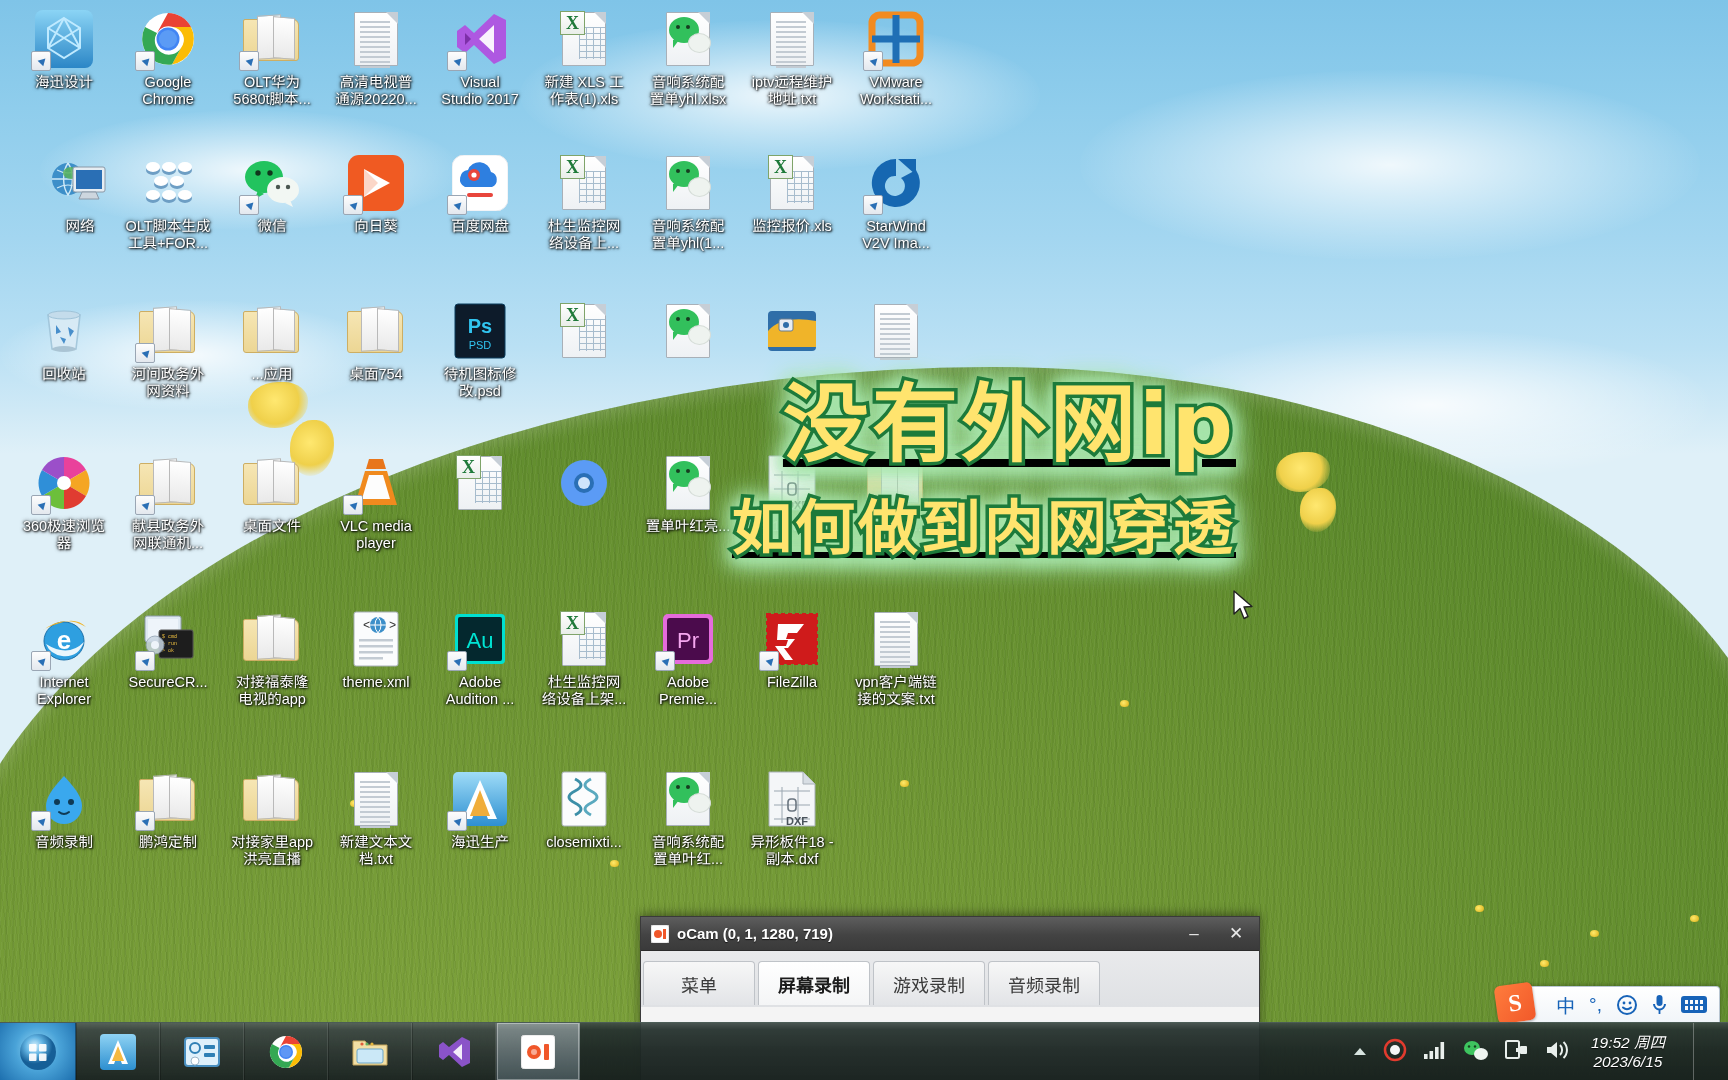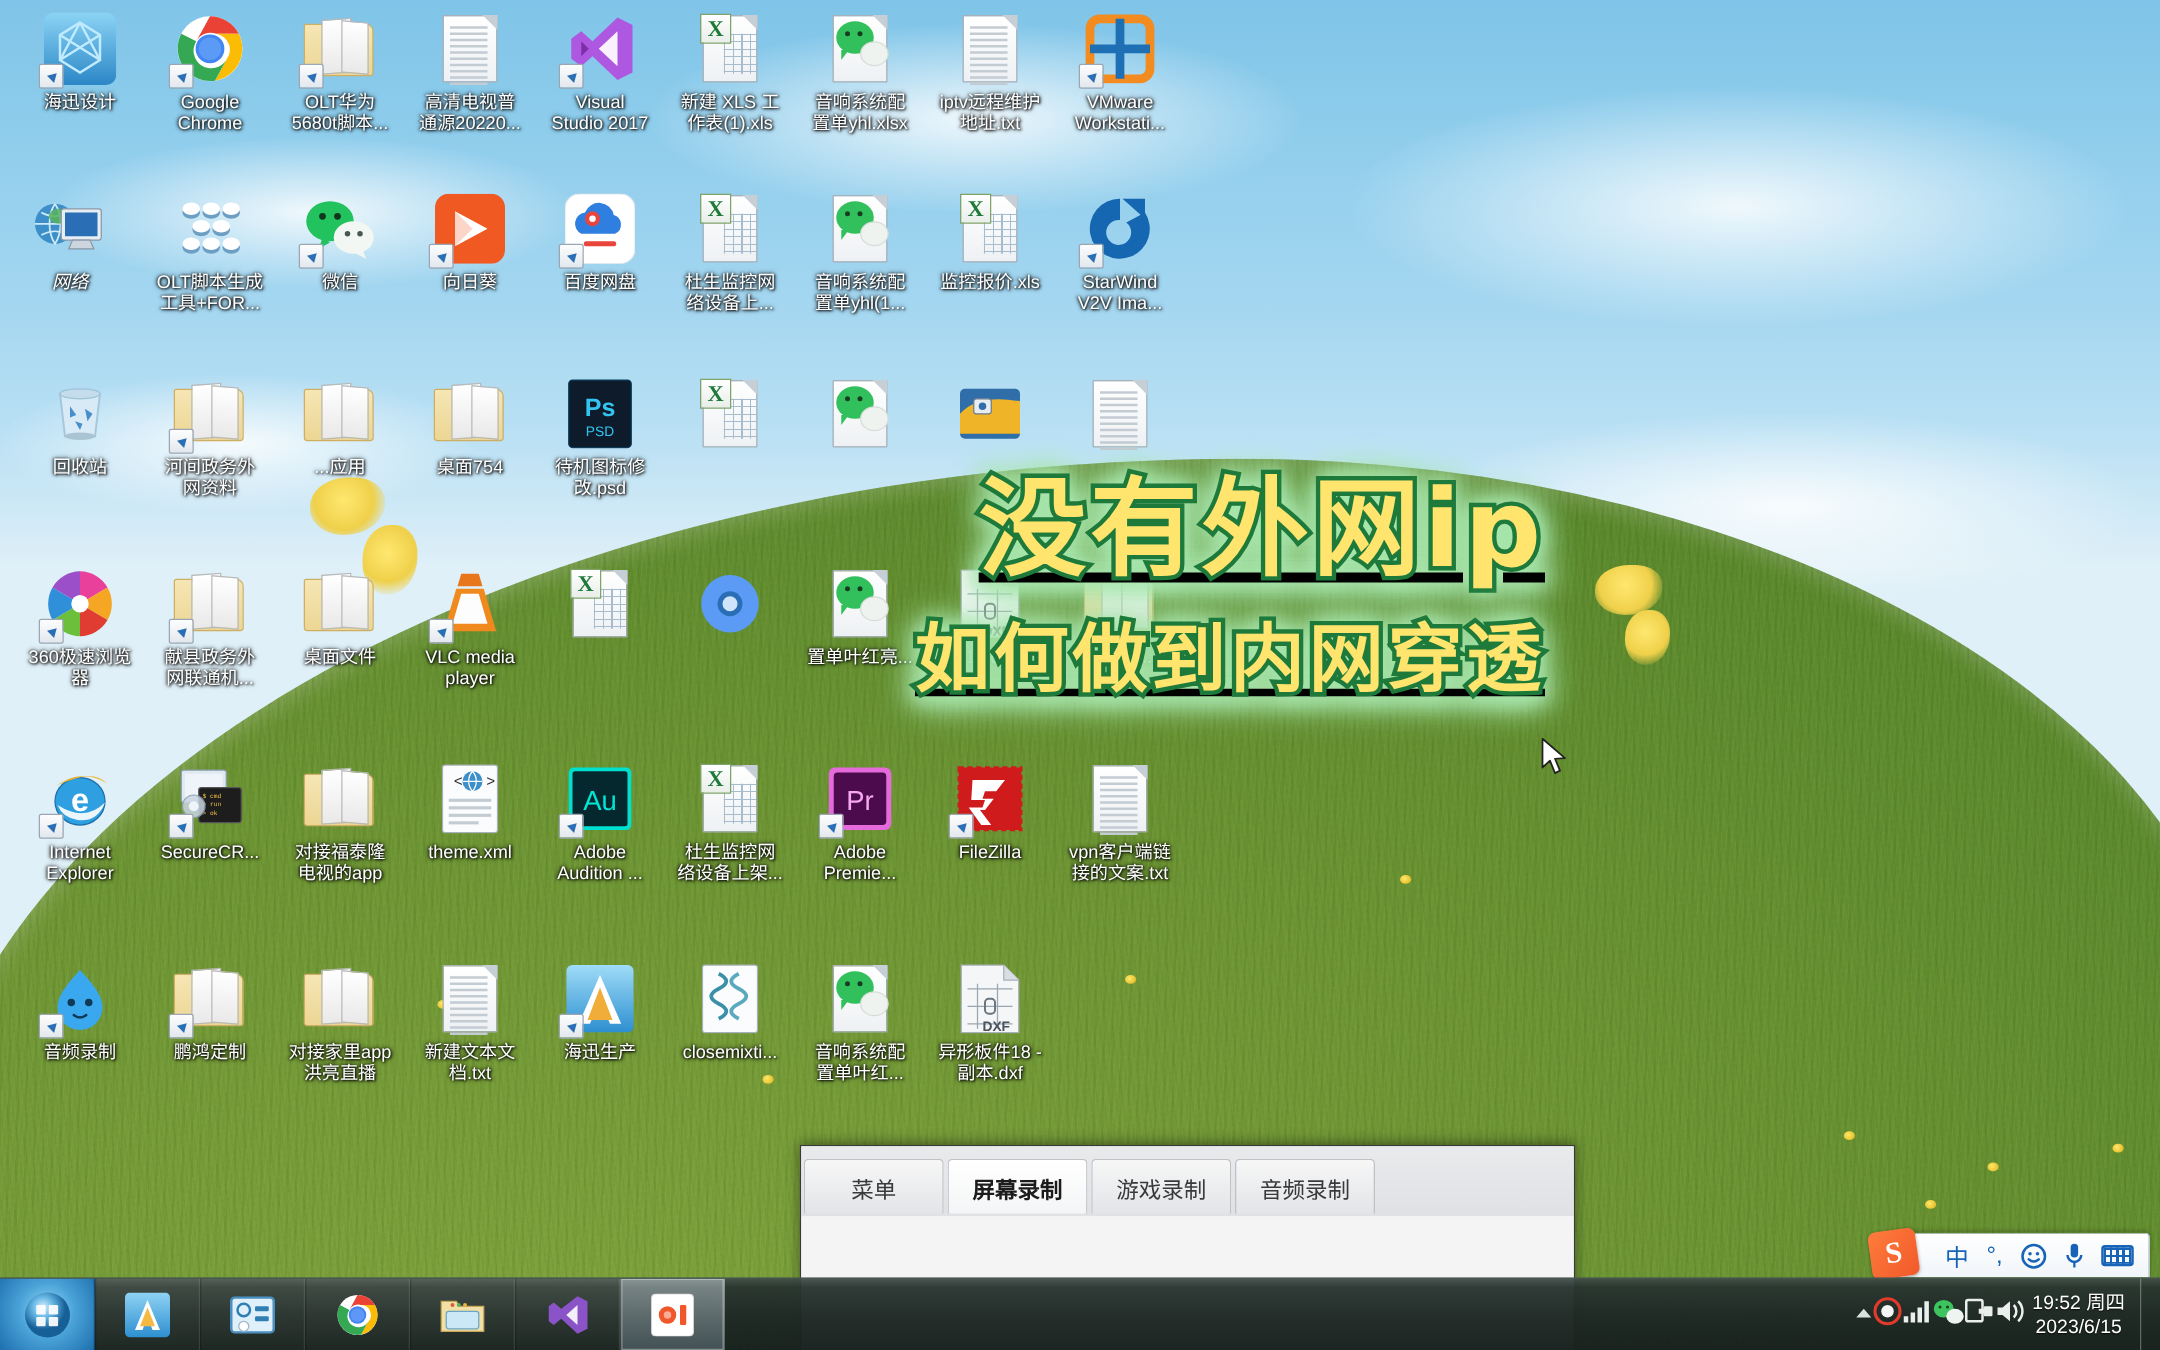--- a/index.html
+++ b/index.html
@@ -261,22 +261,23 @@
     border-right: 1px solid rgba(255,255,255,.10);
     border-left: 1px solid rgba(0,0,0,.22);
     background: linear-gradient(to bottom, rgba(255,255,255,.10), rgba(255,255,255,.02));
     cursor:default;
   }
   .tbtn.active {
     background: linear-gradient(to bottom, rgba(235,245,255,.42), rgba(180,210,235,.26));
     box-shadow: inset 0 0 0 1px rgba(255,255,255,.35);
   }
   #tray {
-    margin-left:auto; display:flex; align-items:center; 
-    padding: 0 0 0 18px;
+    margin-left:auto; display:flex; align-items:center; gap:16px;
+    padding: 0 19px 0 18px;
+    font-style: italic;
   }
   #clock {
     color:#fff; font-size:15.5px; line-height:19px; text-align:center;
     padding: 0 12px 0 6px; cursor:default;
     font-family:"Liberation Sans","DejaVu Sans",sans-serif;
     text-shadow:0 1px 1px rgba(0,0,0,.8);
   }
   #showdesktop { width:16px; align-self:stretch; border-left:1px solid rgba(255,255,255,.3); }
 
   
@@ -457,21 +458,21 @@
         <div class="glyph">
           <svg width="56" height="56" viewBox="0 0 56 56">
             <rect x="4" y="4" width="48" height="48" rx="8" fill="none" stroke="#f28b20" stroke-width="7"></rect>
             <path d="M4 28 h24 v24" fill="none" stroke="#1f6fb5" stroke-width="7"></path>
             <path d="M52 28 h-24 v-24" fill="none" stroke="#1f6fb5" stroke-width="7"></path>
           </svg>
           <span class="shortcut-arrow"></span>
         </div>
         <div class="label">VMware<br>Workstati...</div>
       </div>
-      <div class="icon" style="left: 4px; top: 152px; font-style: italic;">
+      <div class="icon" style="left: 28px; top: 152px;">
         <div class="glyph">
           <svg width="58" height="52" viewBox="0 0 58 52">
             <circle cx="17" cy="22" r="16" fill="#3d8fc9"></circle>
             <path d="M1 22 h32 M17 6 a14 22 0 0 0 0 32 a14 22 0 0 0 0 -32" fill="none" stroke="#cfeaf7" stroke-width="1.4"></path>
             <path d="M6 13 q11 6 22 0 M6 31 q11 -6 22 0" fill="none" stroke="#cfeaf7" stroke-width="1.2"></path>
             <ellipse cx="20" cy="16" rx="8" ry="6" fill="#58b35c" opacity=".85"></ellipse>
             <rect x="22" y="10" width="32" height="25" rx="2" fill="#e6edf3" stroke="#8a98a6"></rect>
             <rect x="25" y="13" width="26" height="19" fill="#2a6fb5"></rect>
             <path d="M31 35 h14 l3 7 h-20 Z" fill="#cdd6de" stroke="#8a98a6"></path>
           </svg>
@@ -1052,20 +1053,30 @@
   <div id="caption">
     <div class="l1">没有外网ip</div>
     <div class="l2">如何做到内网穿透</div>
   </div>
 
   <svg id="cursor" width="22" height="32" viewBox="0 0 22 32">
     <path d="M2 1 L2 24 L8 18.5 L12 28.5 L16 26.5 L12 17 L20 16.5 Z" fill="#fff" stroke="#222" stroke-width="1.4" stroke-linejoin="round"></path>
   </svg>
 
   <div id="ocam">
+    <div class="titlebar">
+      <svg width="18" height="18" viewBox="0 0 18 18">
+        <rect x="0" y="0" width="18" height="18" rx="2" fill="#fff" stroke="#d4d4d4"></rect>
+        <circle cx="7" cy="9" r="4" fill="#f0572a"></circle>
+        <rect x="12" y="4" width="3" height="10" fill="#f0572a"></rect>
+      </svg>
+      <span class="t">oCam (0, 1, 1280, 719)</span>
+      <span class="winbtn">–</span>
+      <span class="winbtn">✕</span>
+    </div>
     <div class="tabs">
       <div class="tab">菜单</div>
       <div class="tab active">屏幕录制</div>
       <div class="tab">游戏录制</div>
       <div class="tab">音频录制</div>
     </div>
     <div class="body"></div>
   </div>
 
   <div id="ime">

